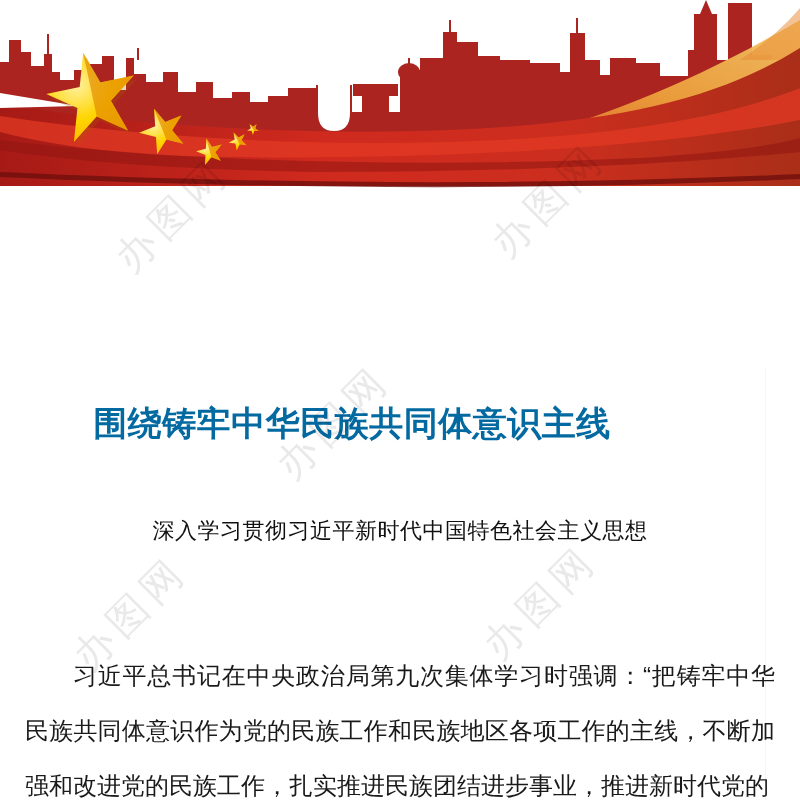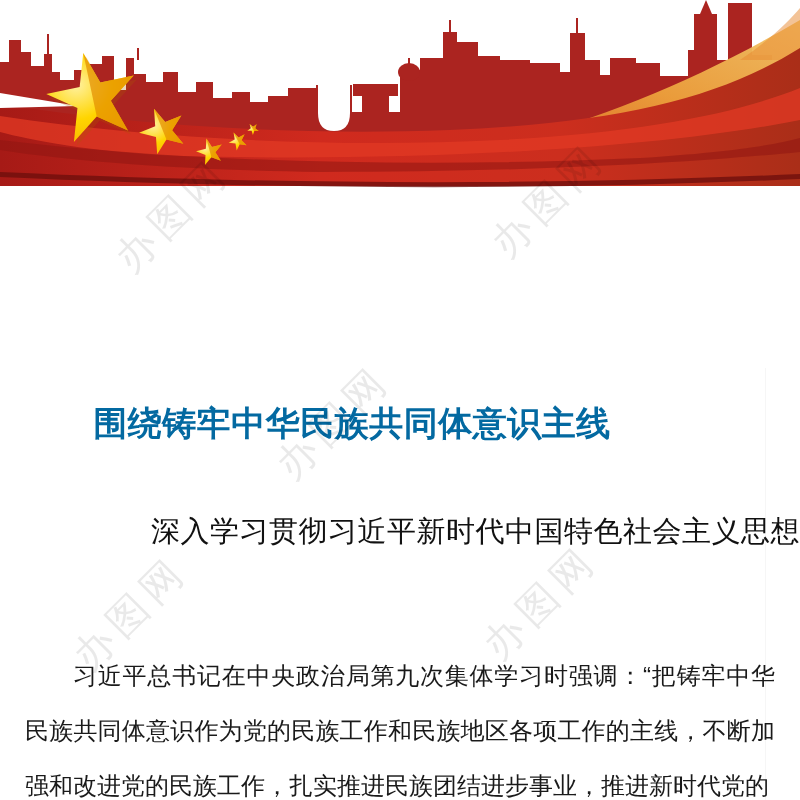--- a/index.html
+++ b/index.html
@@ -47,22 +47,22 @@
     font-size: 34px;
     line-height: 54px;
     font-weight: 900;
     color: #0369a1;
     letter-spacing: 0.5px;
     z-index: 2;
   }
   .subtitle {
     position: absolute; left: 0; top: 510px;
     width: 800px;
-    text-align: right;
-    font-size: 29px;
+    text-align: center;
+    font-size: 22px;
     line-height: 42px;
     font-weight: 500;
     color: #111111;
     letter-spacing: 0.5px;
     z-index: 2;
   }
   .paragraph {
     position: absolute; left: 0; top: 648px;
     width: 800px;
     padding: 0 25px;

